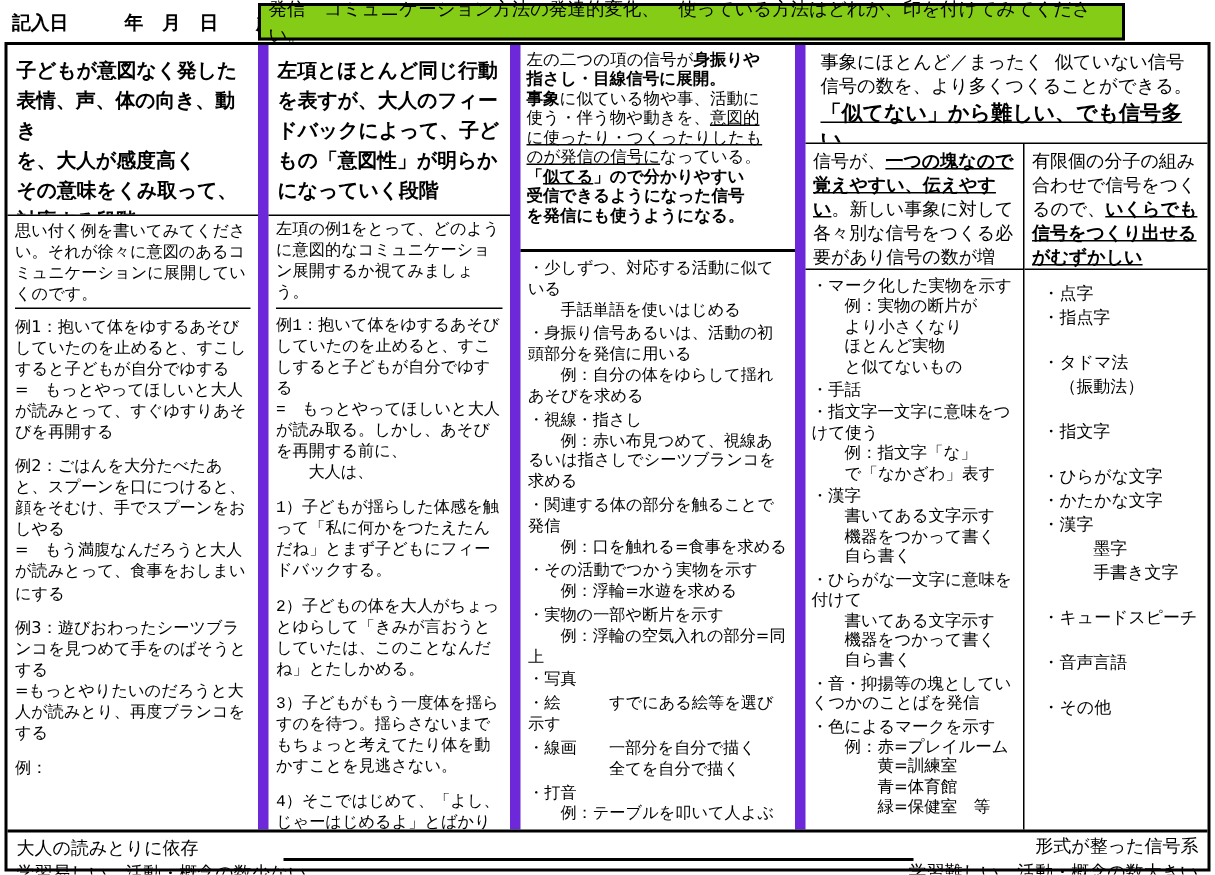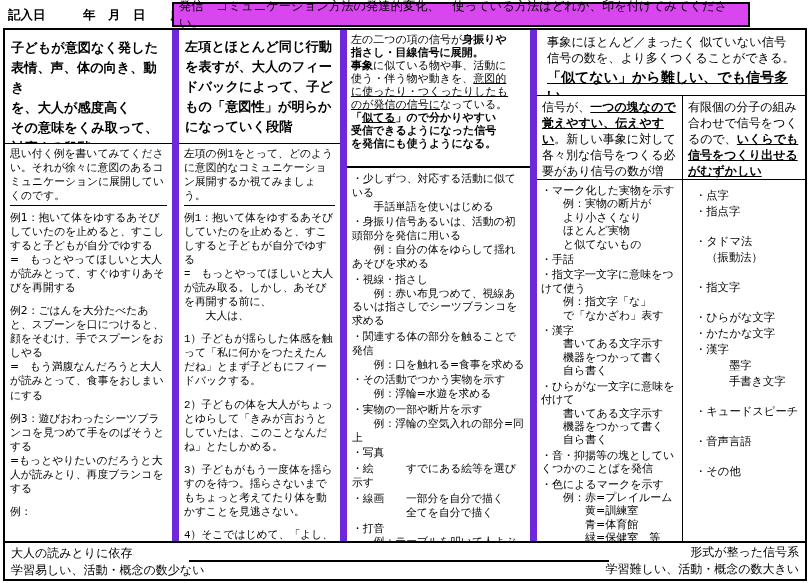--- a/index.html
+++ b/index.html
@@ -1,52 +1,52 @@
 <!DOCTYPE html>
 <html><head>
 <meta charset="utf-8">
 <style>
   *{margin:0;padding:0;box-sizing:border-box;}
   html,body{width:810px;height:583px;}
   body{font-family:"DejaVu Sans","Liberation Sans",sans-serif;background:#fff;color:#000;position:relative;overflow:hidden;}
   .b{font-weight:bold;}
   .u{text-decoration:underline;}
   .date-label{position:absolute;left:8px;top:7px;font-size:12.5px;white-space:pre;font-weight:bold;}
-  .title-box{position:absolute;left:172px;top:2px;width:578px;height:25px;border:2px solid #000;display:flex;align-items:center;padding:0 5px;font-size:12.3px;background:#d946ef;}
+  .title-box{position:absolute;left:172px;top:2px;width:578px;height:25px;border:2px solid #000;display:flex;align-items:center;padding:0 5px;font-size:12.3px;background:#84cc16;}
   .main{position:absolute;left:3px;top:28px;width:804px;height:553px;border:2px solid #000;display:flex;flex-direction:column;background:#fff;}
   .columns{flex:1;display:flex;min-height:0;}
   .col{border-right:7px solid #6d28d9;display:flex;flex-direction:column;min-width:0;}
   .col1{width:174px;}
   .col2{width:168px;font-family:Liberation Mono, monospace;}
   .col3{width:190px;}
   .col4{flex:1;border-right:none;}
   .col-head{height:114px;border-bottom:1px solid #000;padding:8px 6px 0;font-weight:bold;font-size:13.2px;line-height:1.52;white-space:pre-line;overflow:hidden;}
   .col-body{flex:1;padding:3px 5px;font-size:10.8px;line-height:1.3;overflow:hidden;}
   .intro,.lead{white-space:pre-line;}
   .rule{border-top:1px solid #000;margin:2px 0 5px;}
   .ex-item,.step-item{margin-bottom:9px;white-space:pre-line;}
   .col1 .ex-item:nth-child(4){margin-top:8px;margin-bottom:36px;}
   .col1 .ex-item:nth-child(5){margin-bottom:0;}
   .lead{margin-bottom:9px;}
   .col3-head{height:138px;border-bottom:2px solid #000;padding:4px 4px 0;font-size:11px;line-height:1.18;white-space:pre-line;overflow:hidden;}
   .col3 .col-body{font-size:10.8px;line-height:1.28;padding:4px 4px 0 5px;}
   .bullet-item{margin-bottom:2px;white-space:pre-line;}
-  .col4-head{height:66px;border-bottom:1px solid #000;padding:4px 4px 17px 10px;overflow:hidden;}
+  .col4-head{height:66px;border-bottom:1px solid #000;padding:4px 4px 17px 10px;overflow:hidden;font-family:Liberation Mono, monospace;}
   .h-line{font-size:12.2px;line-height:1.35;}
   .h-line3{font-size:14px;line-height:1.3;margin-top:1px;}
   .col4-subs{flex:1;display:flex;min-height:0;}
   .sub{display:flex;flex-direction:column;min-width:0;}
   .sub-left{width:146px;border-right:1px solid #000;}
   .sub-right{flex:1;}
   .sub-intro{height:84px;border-bottom:1px solid #000;padding:4px 3px 0 5px;font-size:12px;line-height:1.33;overflow:hidden;}
   .sub-list{flex:1;padding:4px 2px 2px 4px;font-size:11px;line-height:1.22;overflow:hidden;}
   .sub-left .bullet-item{margin-bottom:2px;}
   .sub-right .sub-list{font-size:11.3px;line-height:1.42;padding-left:12px;padding-top:8px;}
   .sub-right .bullet-item{margin-bottom:14px;}
-  .footer{height:38px;border-top:2px solid #000;position:relative;font-size:12px;line-height:1.45;}
+  .footer{height:26px;border-top:2px solid #000;position:relative;font-size:12px;line-height:1.45;}
   .footer-left{position:absolute;left:6px;top:2px;white-space:pre-line;}
   .footer-right{position:absolute;right:6px;top:1px;text-align:right;white-space:pre-line;}
   .footer-axis{position:absolute;left:184px;top:17px;width:420px;border-top:2px solid #000;}
 </style>
 </head>
 <body>
 
 <div class="date-label">記入日　　　年　月　日　　歳　月</div>
 <div class="title-box">
   <span>発信　コミュニケーション方法の発達的変化、　使っている方法はどれか、印を付けてみてください。</span>

